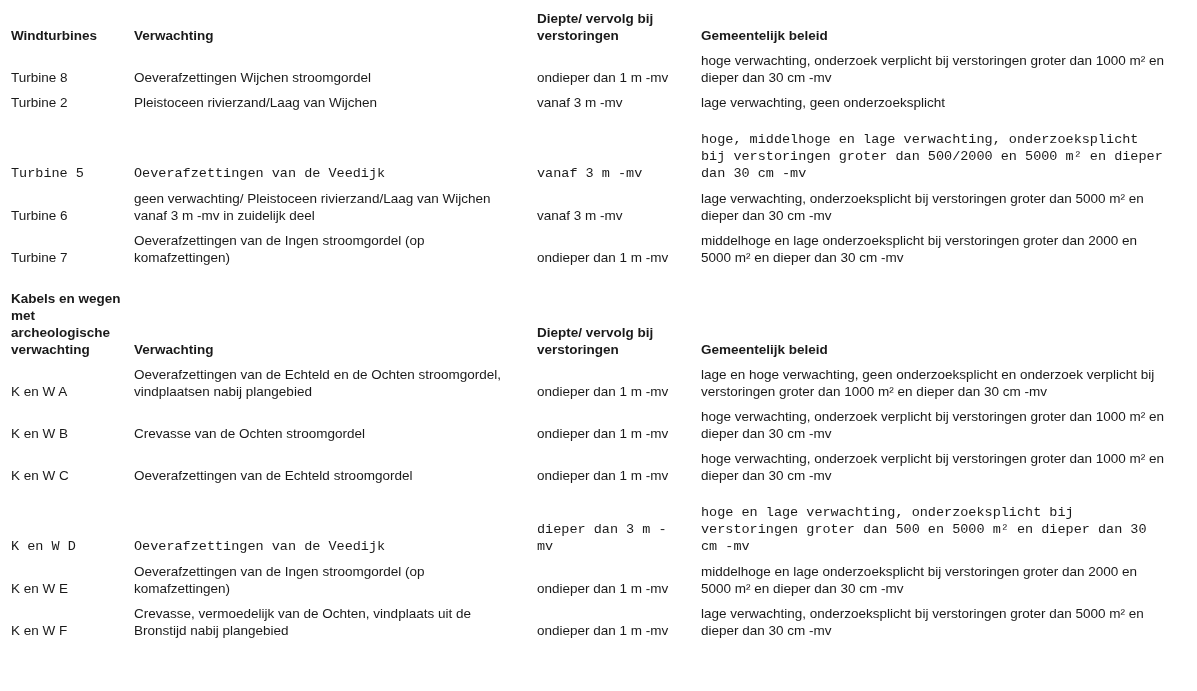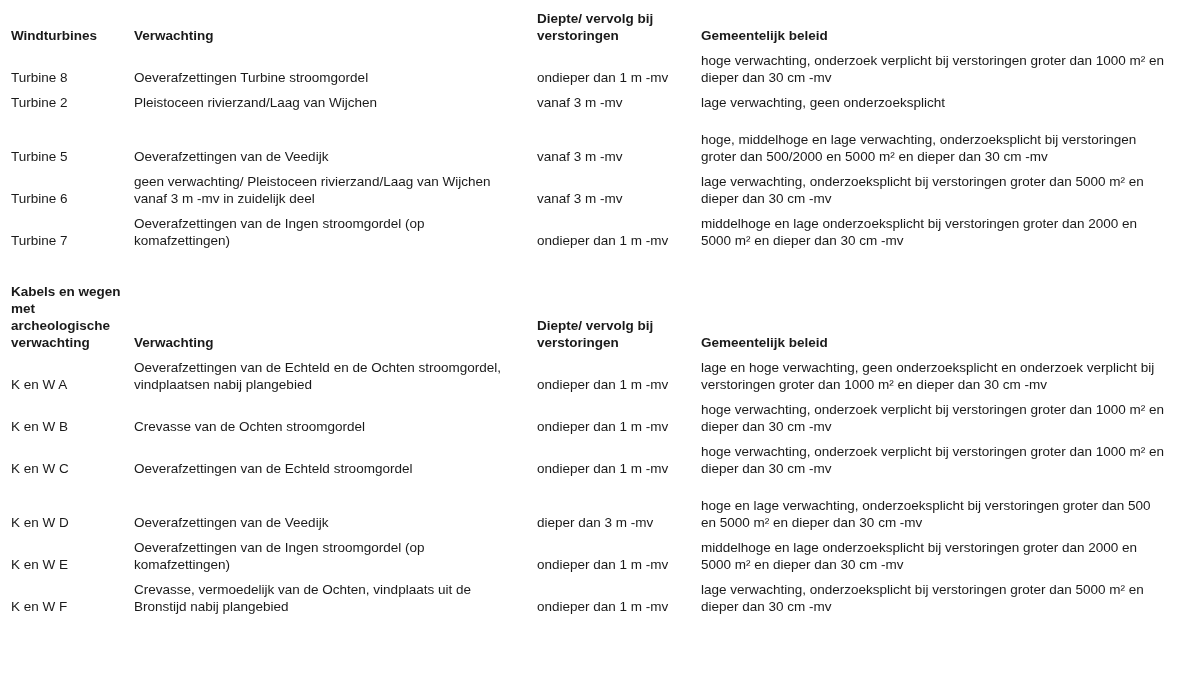--- a/index.html
+++ b/index.html
@@ -26,43 +26,43 @@
   th, td {
     vertical-align: bottom;
     text-align: left;
     padding: 8px 0 0 0;
     font-weight: normal;
   }
   th { font-weight: bold; padding-top: 0; }
   th:nth-child(1), td:nth-child(1) { padding-right: 5px; }
   th:nth-child(2), td:nth-child(2) { padding-right: 30px; }
   th:nth-child(3), td:nth-child(3) { padding-right: 20px; }
-  tr.gap > td { padding-top: 20px; }
-  table.second { margin-top: 34px; }
+  tr.gap > td { padding-top: 20px; font-family: Liberation Mono, monospace; }
+  table.second { margin-top: 24px; }
 </style>
 </head>
 <body>
 
 <table>
   <colgroup>
       <col class="c1">
       <col class="c2">
       <col class="c3">
       <col class="c4">
     </colgroup>
   <tbody>
       <tr>
     <th>Windturbines</th>
     <th>Verwachting</th>
     <th>Diepte/ vervolg bij verstoringen</th>
     <th>Gemeentelijk beleid</th>
   </tr>
   <tr>
     <td>Turbine 8</td>
-    <td>Oeverafzettingen Turbine stroomgordel</td>
+    <td>Oeverafzettingen Wijchen stroomgordel</td>
     <td>ondieper dan 1 m -mv</td>
     <td>hoge verwachting, onderzoek verplicht bij verstoringen groter dan 1000 m² en dieper dan 30 cm -mv</td>
   </tr>
   <tr>
     <td>Turbine 2</td>
     <td>Pleistoceen rivierzand/Laag van Wijchen</td>
     <td>vanaf 3 m -mv</td>
     <td>lage verwachting, geen onderzoeksplicht</td>
   </tr>
   <tr class="gap">

